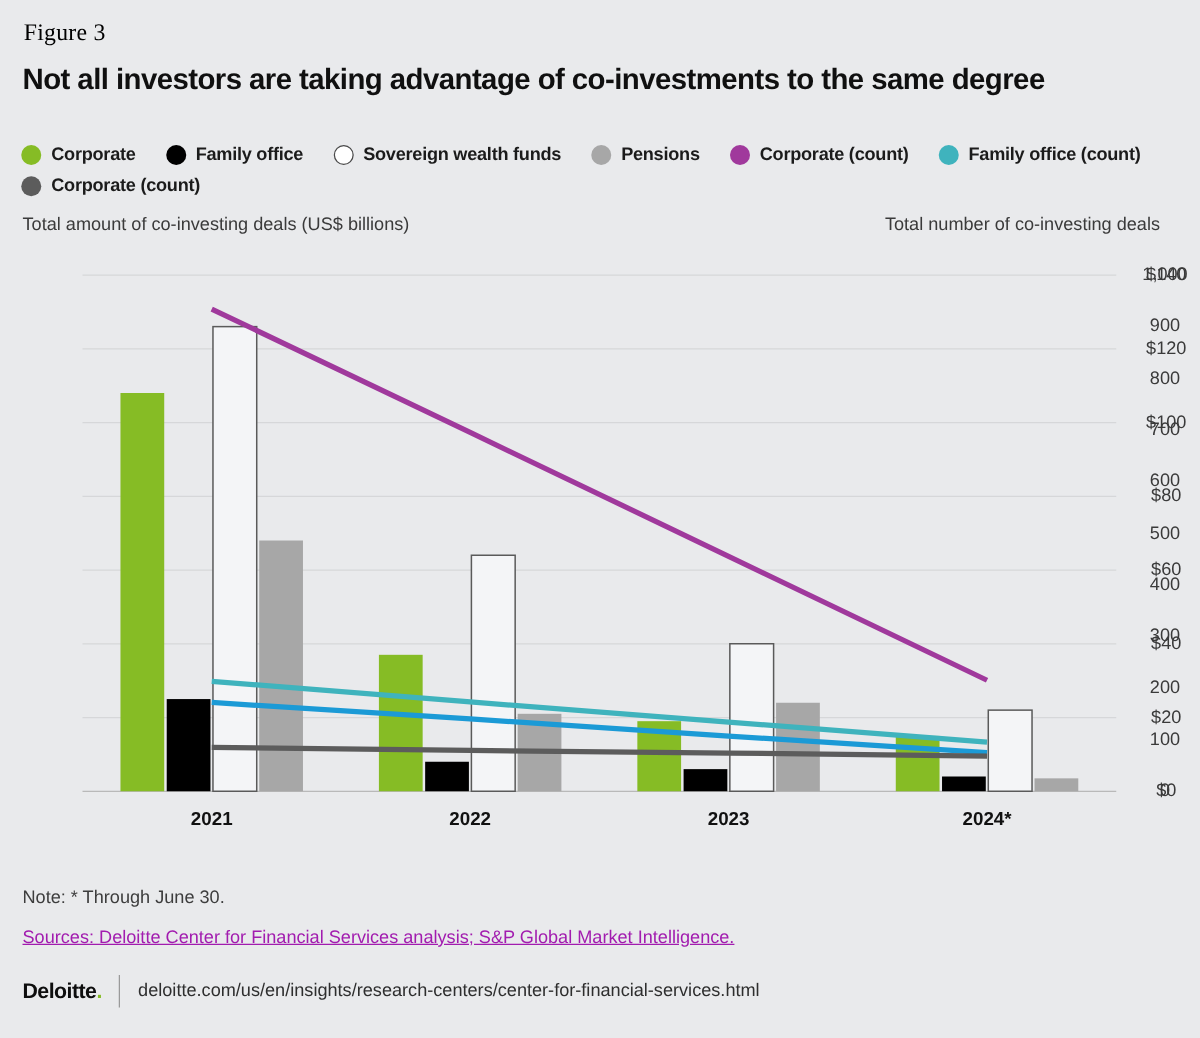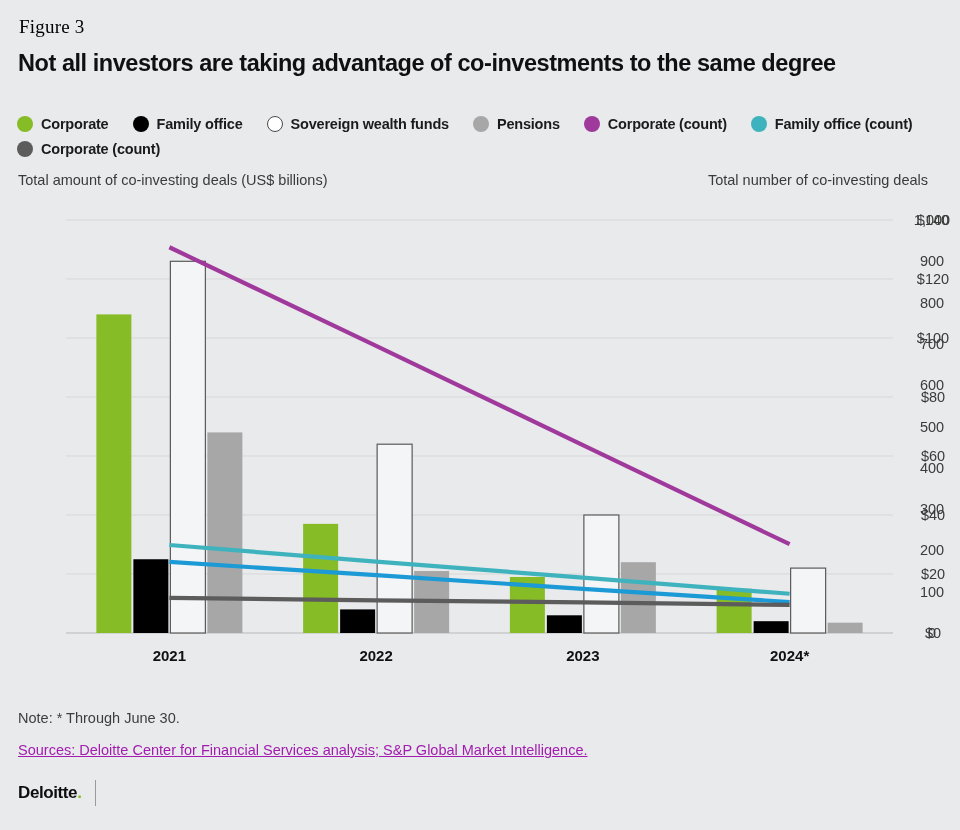--- a/index.html
+++ b/index.html
@@ -149,13 +149,14 @@
       <polyline points="169.375,345.031 376.125,361.551 582.875,377.658 789.625,393.765" fill="none" stroke="#3fb3bd" stroke-width="4.2" stroke-linecap="butt" stroke-linejoin="round"></polyline>
       <polyline points="169.375,361.964 376.125,375.18 582.875,388.80899999999997 789.625,402.025" fill="none" stroke="#1b9ad6" stroke-width="4.2" stroke-linecap="butt" stroke-linejoin="round"></polyline>
       <polyline points="169.375,397.895 376.125,400.373 582.875,402.438 789.625,404.916" fill="none" stroke="#5c5c5c" stroke-width="4.2" stroke-linecap="butt" stroke-linejoin="round"></polyline>
     </svg><div class="tick-left" style="top: 433px; width: 54px;">$0</div><div class="tick-left" style="top: 374px; width: 54px;">$20</div><div class="tick-left" style="top: 315px; width: 54px;">$40</div><div class="tick-left" style="top: 256px; width: 54px;">$60</div><div class="tick-left" style="top: 197px; width: 54px;">$80</div><div class="tick-left" style="top: 138px; width: 54px;">$100</div><div class="tick-left" style="top: 79px; width: 54px;">$120</div><div class="tick-left" style="top: 20px; width: 54px;">$140</div><div class="tick-right" style="top: 433px; left: 905px; width: 54px;">0</div><div class="tick-right" style="top: 391.7px; left: 905px; width: 54px;">100</div><div class="tick-right" style="top: 350.4px; left: 905px; width: 54px;">200</div><div class="tick-right" style="top: 309.1px; left: 905px; width: 54px;">300</div><div class="tick-right" style="top: 267.8px; left: 905px; width: 54px;">400</div><div class="tick-right" style="top: 226.5px; left: 905px; width: 54px;">500</div><div class="tick-right" style="top: 185.2px; left: 905px; width: 54px;">600</div><div class="tick-right" style="top: 143.9px; left: 905px; width: 54px;">700</div><div class="tick-right" style="top: 102.6px; left: 905px; width: 54px;">800</div><div class="tick-right" style="top: 61.3px; left: 905px; width: 54px;">900</div><div class="tick-right" style="top: 20px; left: 905px; width: 54px;">1,000</div><div class="xlab" style="left: 169.375px; top: 447px;">2021</div><div class="xlab" style="left: 376.125px; top: 447px;">2022</div><div class="xlab" style="left: 582.875px; top: 447px;">2023</div><div class="xlab" style="left: 789.625px; top: 447px;">2024*</div></div>
 
 <div class="note">Note: * Through June 30.</div>
 <div class="sources">Sources: Deloitte Center for Financial Services analysis; S&amp;P Global Market Intelligence.</div>
 <div class="brandrow">
   <div class="brand"><span>Deloitte</span><span class="dot">.</span></div>
   <div class="vrule"></div>
+  <div class="url">deloitte.com/us/en/insights/research-centers/center-for-financial-services.html</div>
 </div>
 
 </body></html>

